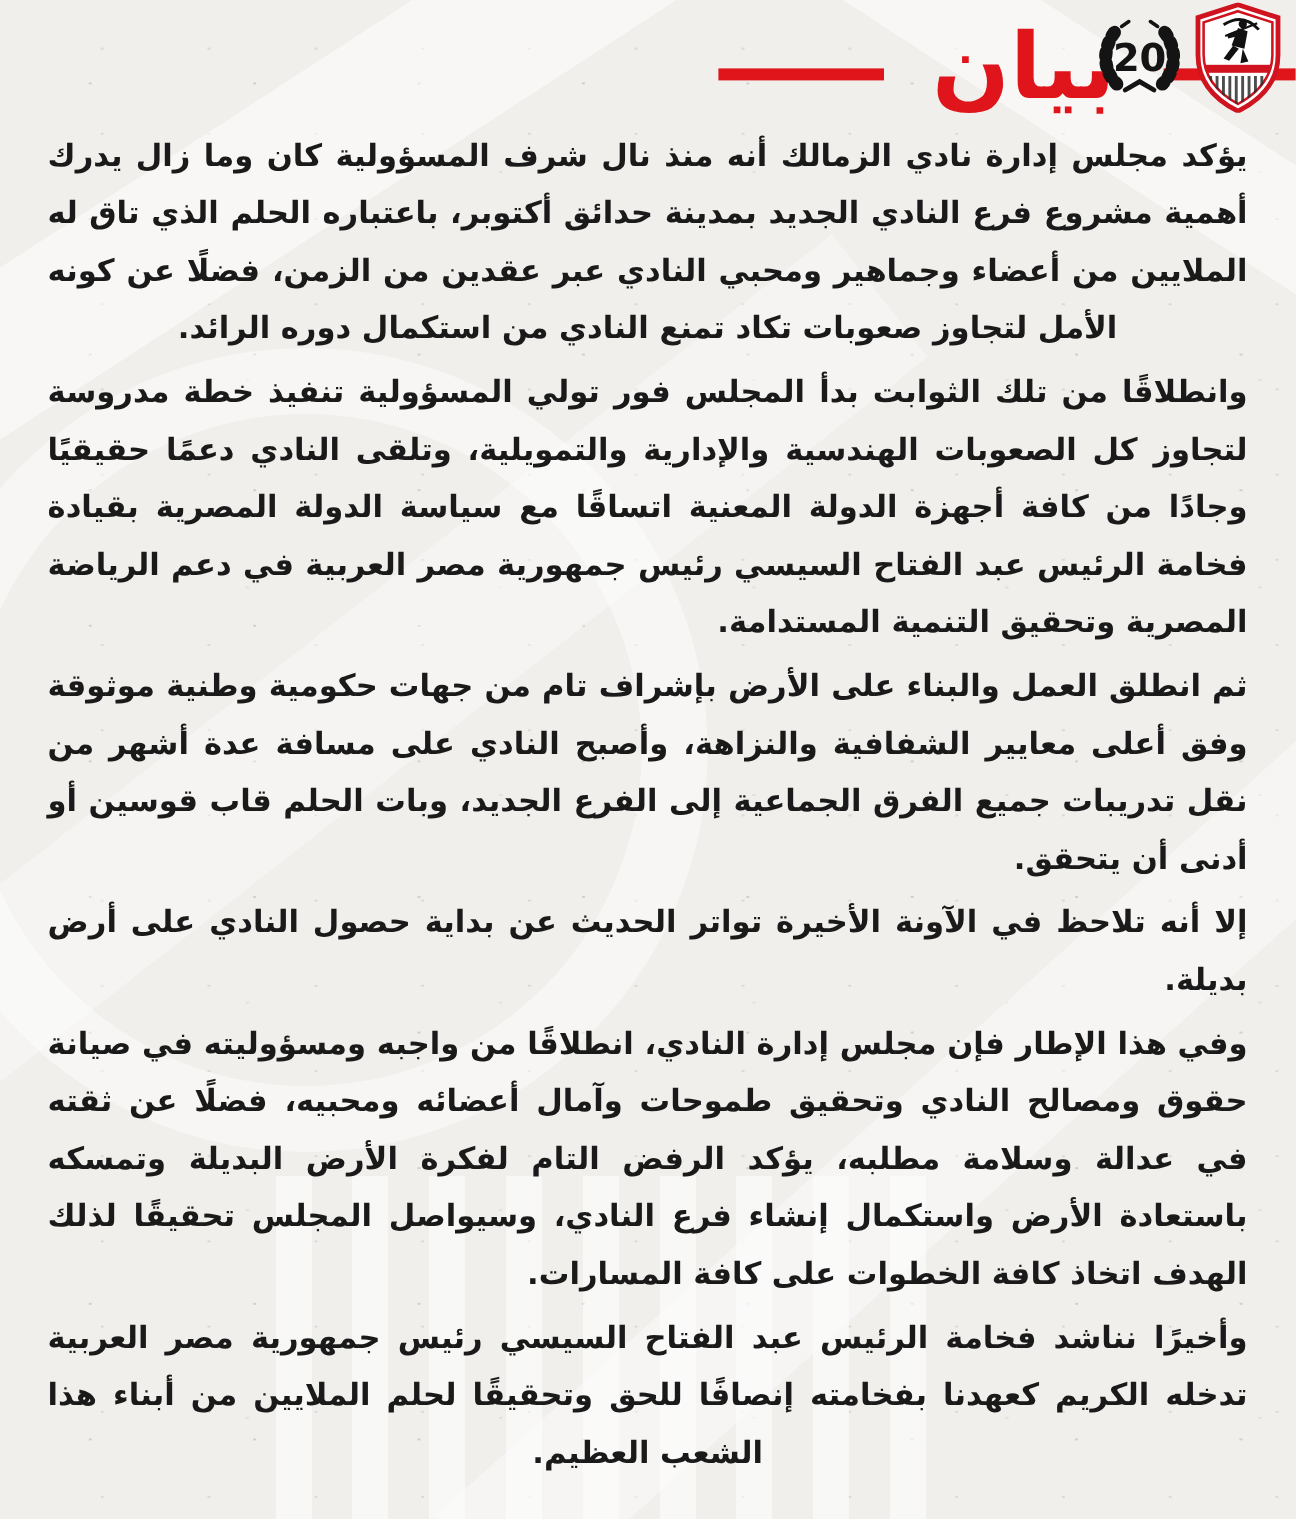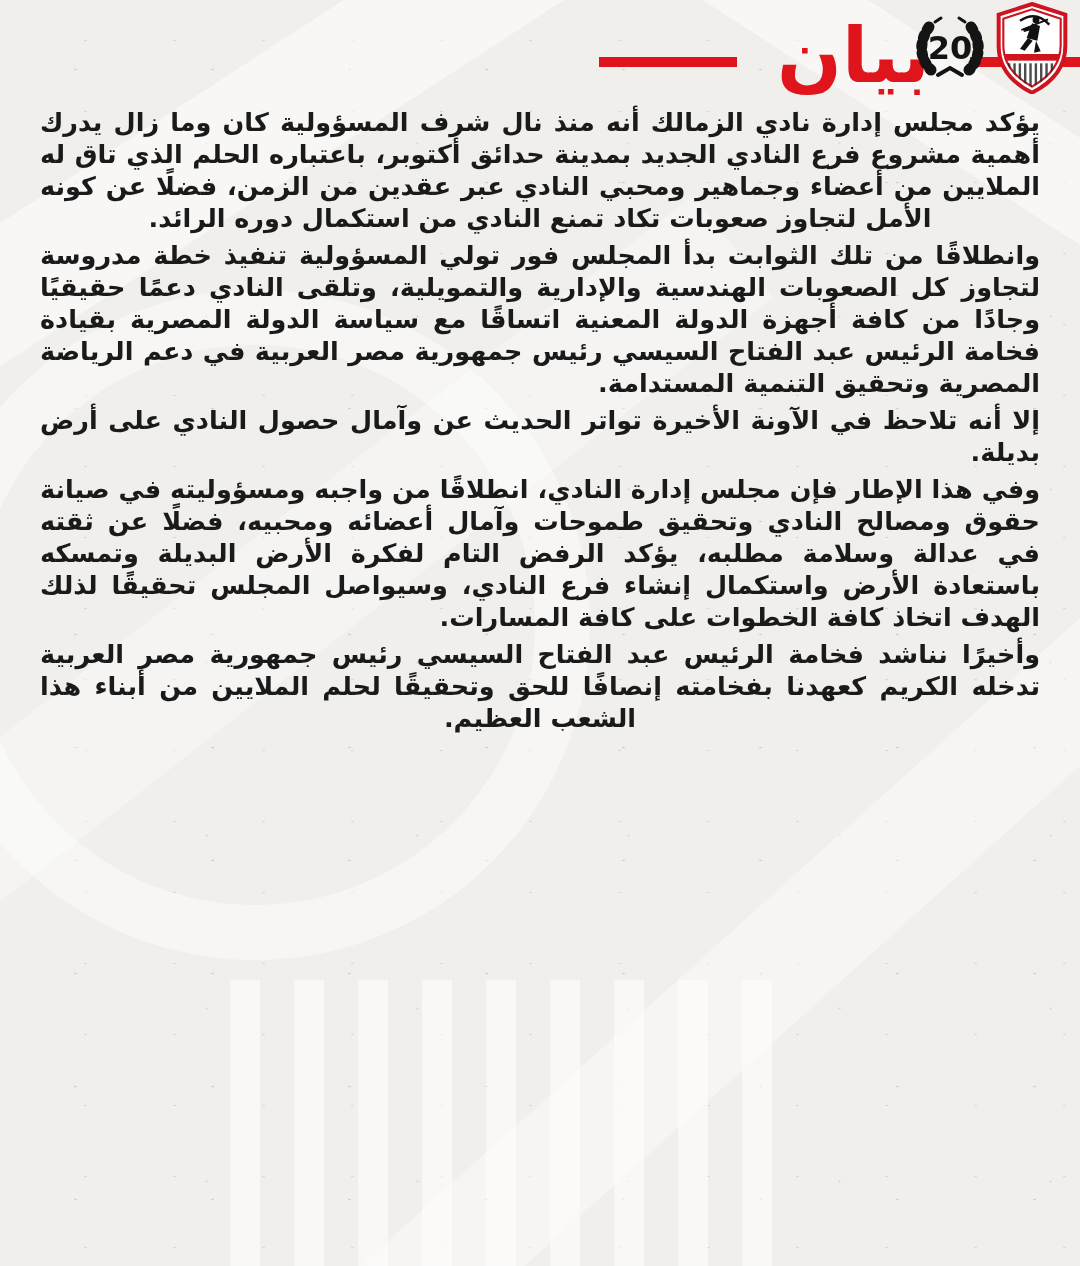--- a/index.html
+++ b/index.html
@@ -58,21 +58,21 @@
   }
 
   
   .statement {
     position: absolute; top: 106px; right: 40px; left: 40px; z-index: 2;
     color: #1a1a1a;
   }
   .statement p {
     margin: 0 0 5px 0;
     font-size: 25.5px; font-weight: bold;
-    line-height: 32px;
+    line-height: 48px;
     text-align: justify;
     text-align-last: right;
     direction: rtl;
   }
   .statement p.last-center { text-align-last: center; }
 
   :root { --accent: #e0151b; }
 </style>
 </head>
 <body>
@@ -137,16 +137,17 @@
           <rect x="44" y="46" width="1.8" height="18"></rect>
         </g>
       </g>
     </svg>
   </span>
 </div>
 
 <main class="statement">
   <p class="last-center">يؤكد مجلس إدارة نادي الزمالك أنه منذ نال شرف المسؤولية كان وما زال يدرك أهمية مشروع فرع النادي الجديد بمدينة حدائق أكتوبر، باعتباره الحلم الذي تاق له الملايين من أعضاء وجماهير ومحبي النادي عبر عقدين من الزمن، فضلًا عن كونه الأمل لتجاوز صعوبات تكاد تمنع النادي من استكمال دوره الرائد.</p>
   <p>وانطلاقًا من تلك الثوابت بدأ المجلس فور تولي المسؤولية تنفيذ خطة مدروسة لتجاوز كل الصعوبات الهندسية والإدارية والتمويلية، وتلقى النادي دعمًا حقيقيًا وجادًا من كافة أجهزة الدولة المعنية اتساقًا مع سياسة الدولة المصرية بقيادة فخامة الرئيس عبد الفتاح السيسي رئيس جمهورية مصر العربية في دعم الرياضة المصرية وتحقيق التنمية المستدامة.</p>
-  <p>إلا أنه تلاحظ في الآونة الأخيرة تواتر الحديث عن وآمال حصول النادي على أرض بديلة.</p>
+  <p>ثم انطلق العمل والبناء على الأرض بإشراف تام من جهات حكومية وطنية موثوقة وفق أعلى معايير الشفافية والنزاهة، وأصبح النادي على مسافة عدة أشهر من نقل تدريبات جميع الفرق الجماعية إلى الفرع الجديد، وبات الحلم قاب قوسين أو أدنى أن يتحقق.</p>
+  <p>إلا أنه تلاحظ في الآونة الأخيرة تواتر الحديث عن بداية حصول النادي على أرض بديلة.</p>
   <p>وفي هذا الإطار فإن مجلس إدارة النادي، انطلاقًا من واجبه ومسؤوليته في صيانة حقوق ومصالح النادي وتحقيق طموحات وآمال أعضائه ومحبيه، فضلًا عن ثقته في عدالة وسلامة مطلبه، يؤكد الرفض التام لفكرة الأرض البديلة وتمسكه باستعادة الأرض واستكمال إنشاء فرع النادي، وسيواصل المجلس تحقيقًا لذلك الهدف اتخاذ كافة الخطوات على كافة المسارات.</p>
   <p class="last-center">وأخيرًا نناشد فخامة الرئيس عبد الفتاح السيسي رئيس جمهورية مصر العربية تدخله الكريم كعهدنا بفخامته إنصافًا للحق وتحقيقًا لحلم الملايين من أبناء هذا الشعب العظيم.</p>
 </main>
 
 </body></html>

